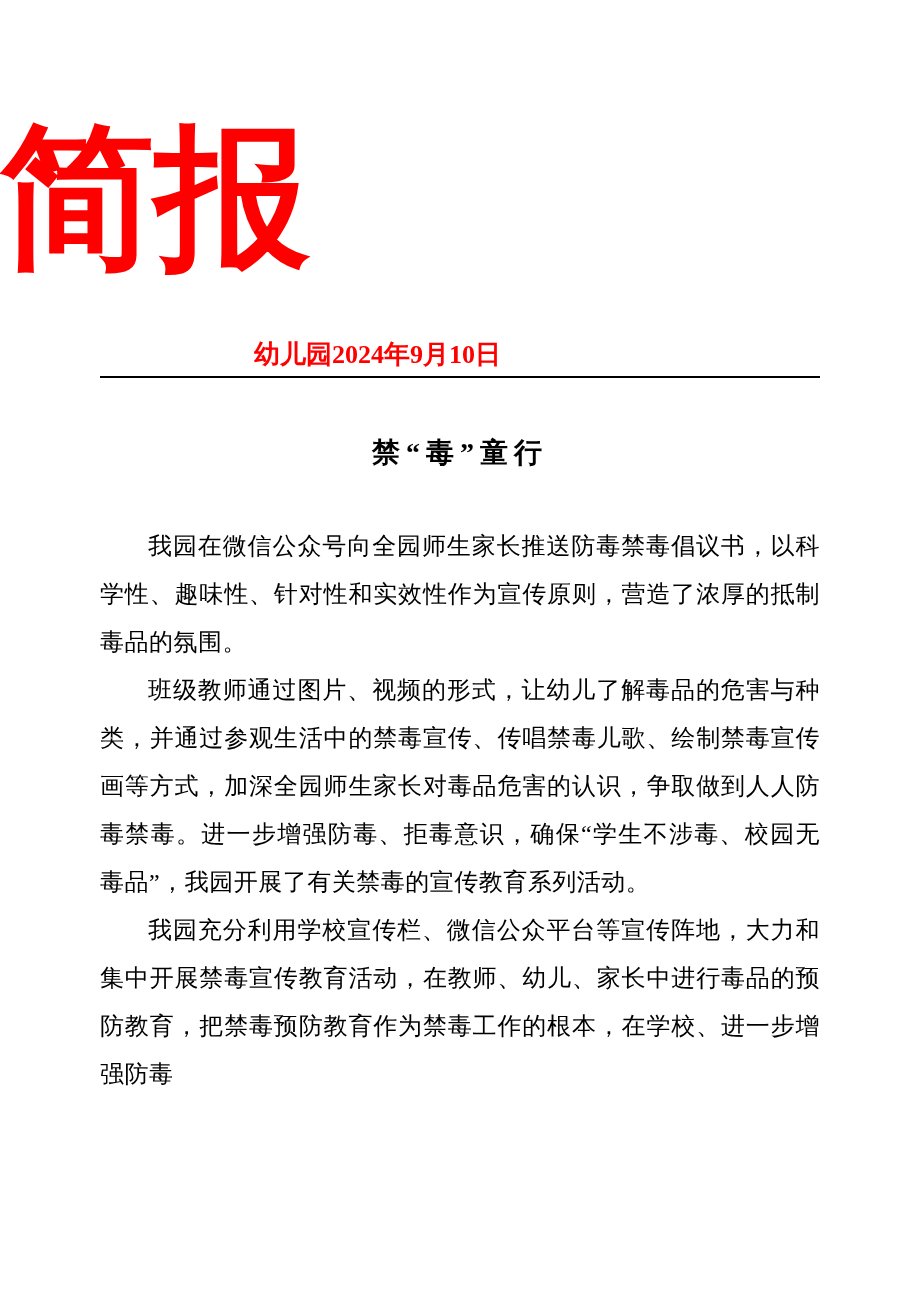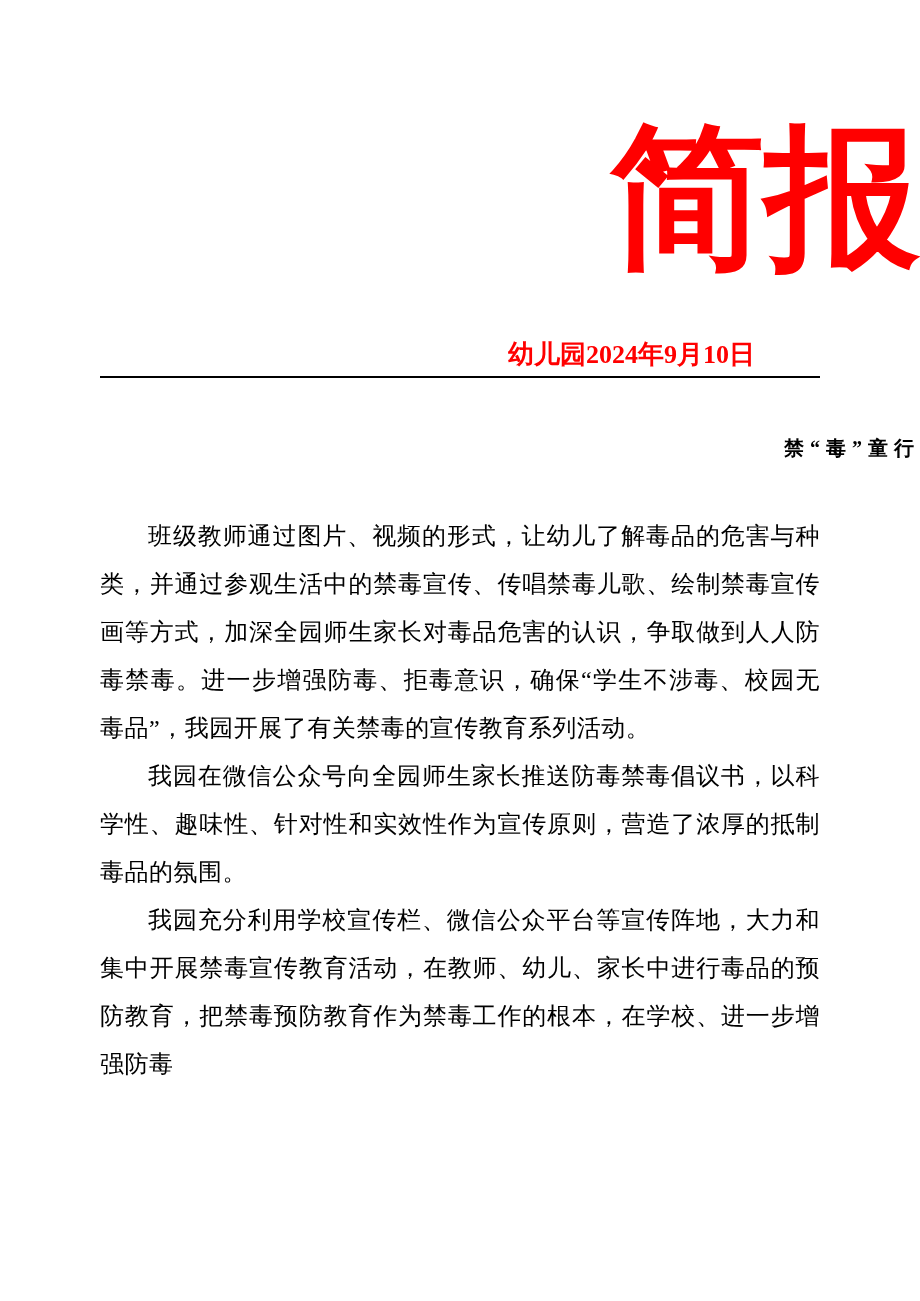--- a/index.html
+++ b/index.html
@@ -12,47 +12,47 @@
     width: 920px;
     height: 1301px;
     margin: 0 auto;
     background: #ffffff;
     font-family: "Liberation Serif", "DejaVu Serif", serif;
     color: #000000;
     overflow: hidden;
   }
   .masthead {
     margin-top: 118px;
-    text-align: right;
+    text-align: left;
     font-size: 155px;
     line-height: 1.05;
     font-weight: bold;
     color: #ff0000;
     letter-spacing: 0px;
     font-family: Liberation Serif, serif;
   }
   .dateline-row {
     margin-top: 58px;
     padding-right: 165px;
-    text-align: right;
+    text-align: center;
     font-size: 26px;
     font-weight: bold;
     color: #ff0000;
     line-height: 1.2;
   }
   .rule {
     margin: 6px 100px 0 100px;
     border: 0;
     border-top: 2.5px solid #000000;
     height: 0;
   }
   .article-title {
     margin-top: 58px;
-    text-align: right;
-    font-size: 20px;
+    text-align: center;
+    font-size: 28px;
     font-weight: bold;
     letter-spacing: 6px;
     line-height: 1.2;
     color: #000000;
   }
   .body-text {
     margin: 52px 100px 0 100px;
     font-size: 24px;
     line-height: 48px;
     text-align: justify;
@@ -73,18 +73,18 @@
 
   <div class="masthead">简报</div>
 
   <div class="dateline-row">幼儿园2024年9月10日</div>
 
   <hr class="rule">
 
   <div class="article-title">禁“毒”童行</div>
 
   <div class="body-text">
+    <p>我园在微信公众号向全园师生家长推送防毒禁毒倡议书，以科学性、趣味性、针对性和实效性作为宣传原则，营造了浓厚的抵制毒品的氛围。</p>
     <p>班级教师通过图片、视频的形式，让幼儿了解毒品的危害与种类，并通过参观生活中的禁毒宣传、传唱禁毒儿歌、绘制禁毒宣传画等方式，加深全园师生家长对毒品危害的认识，争取做到人人防毒禁毒。进一步增强防毒、拒毒意识，确保“学生不涉毒、校园无毒品”，我园开展了有关禁毒的宣传教育系列活动。</p>
-    <p>我园在微信公众号向全园师生家长推送防毒禁毒倡议书，以科学性、趣味性、针对性和实效性作为宣传原则，营造了浓厚的抵制毒品的氛围。</p>
     <p>我园充分利用学校宣传栏、微信公众平台等宣传阵地，大力和集中开展禁毒宣传教育活动，在教师、幼儿、家长中进行毒品的预防教育，把禁毒预防教育作为禁毒工作的根本，在学校、进一步增强防毒</p>
   </div>
 
 </div>
 
 </body></html>

